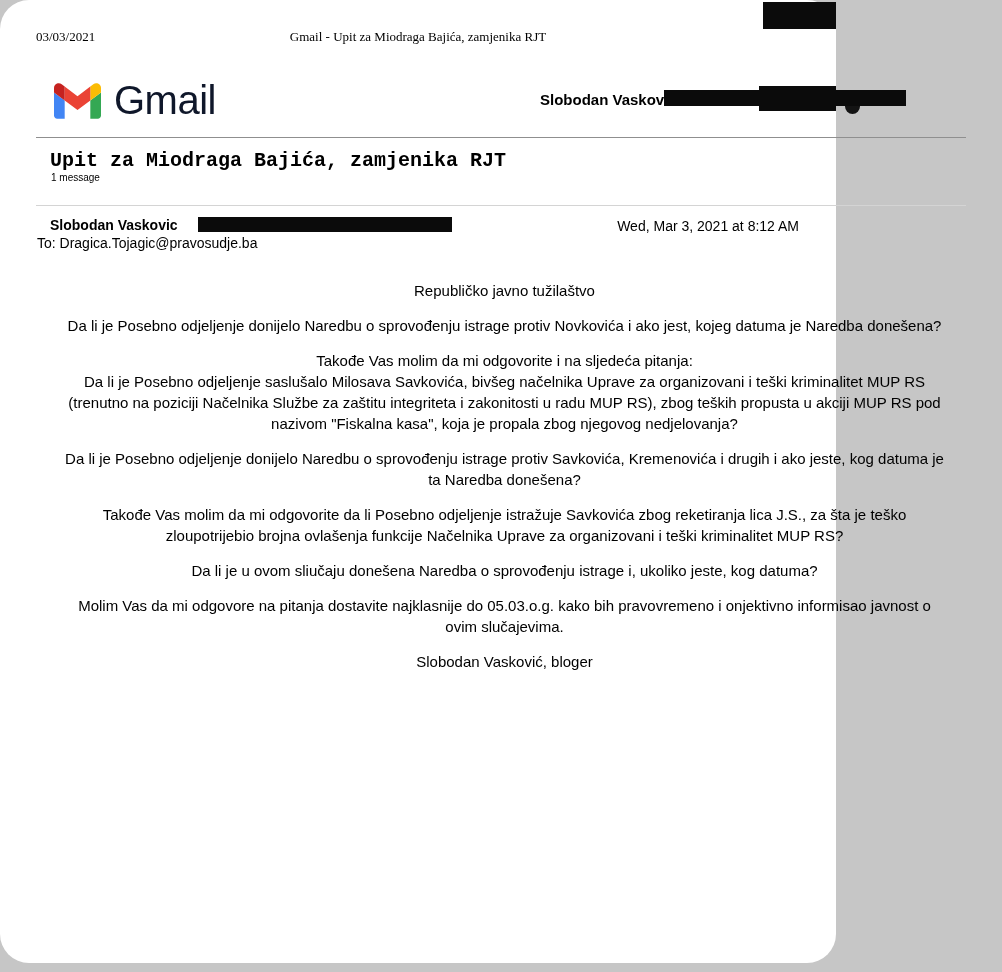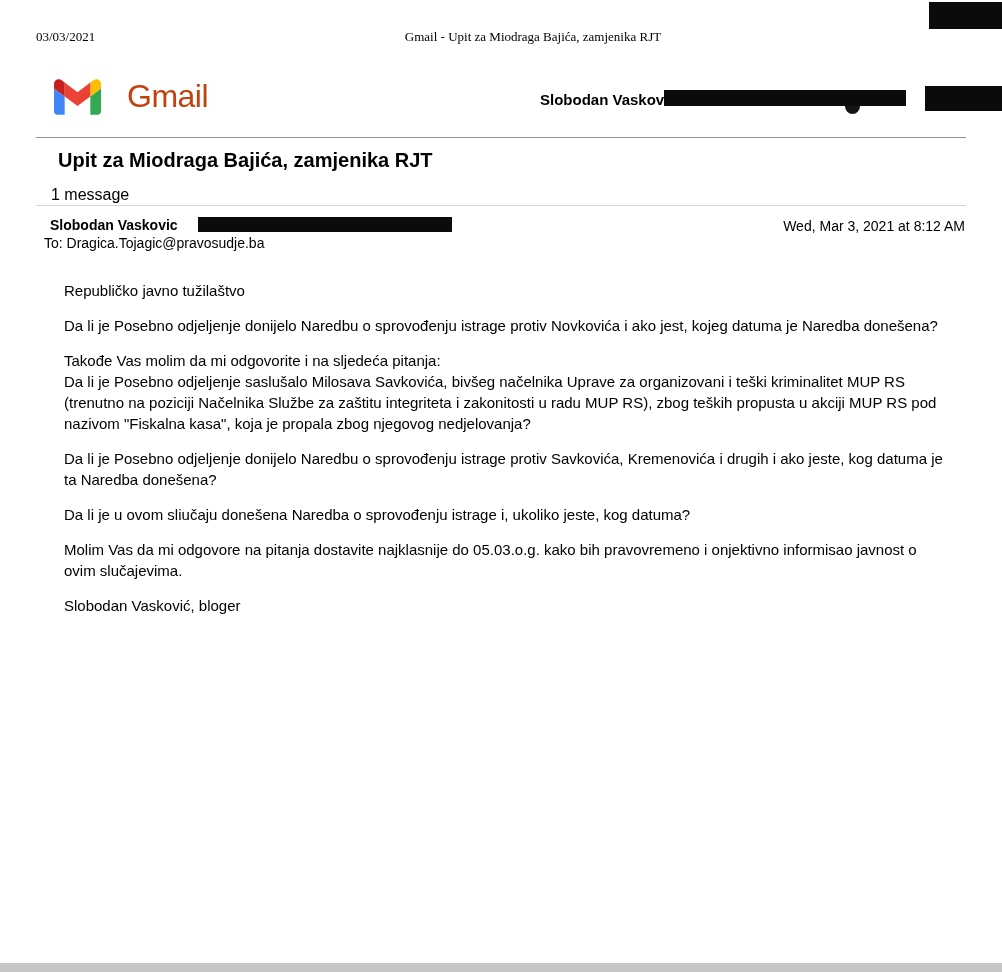--- a/index.html
+++ b/index.html
@@ -3,62 +3,62 @@
 <meta charset="utf-8">
 <style>
   * { margin:0; padding:0; box-sizing:border-box; }
   html,body { width:1002px; }
   body {
     background:#c6c6c6;
     font-family:"Liberation Sans", sans-serif;
     color:#000;
   }
   .viewport { position:relative; width:1002px; height:972px; background:#c6c6c6; overflow:hidden; }
-  .page { position:absolute; top:0; left:0; width:1002px; height:963px; background:#ffffff; }
+  .page { position:absolute; top:0; left:0; width:836px; height:963px; background:#ffffff;border-radius:29px; }
 
   
   .print-date {
     position:absolute; top:29px; left:36px;
     font-family:"Liberation Serif", serif; font-size:13px;
   }
   .print-title {
     position:absolute; top:29px; left:0; width:100%; text-align:center;
-    font-family:"Liberation Serif", serif; font-size:13px;margin-left:32px;
+    font-family:"Liberation Serif", serif; font-size:13px;
   }
 
   
   .redact { position:absolute; background:#0b0b0b; }
   .redact-top-right { top:2px; right:0; width:73px; height:27px; }
   .redact-account    { top:90px;  left:664px; width:242px; height:16px; }
   .redact-account-2  { top:86px;  right:0;    width:77px;  height:25px; }
   .redact-sender     { top:217px; left:198px; width:254px; height:15px; }
   .account-dot {
     position:absolute; top:99px; left:845px; width:15px; height:15px;
     border-radius:50%; background:#141414;
   }
 
   
   .gmail-logo-row { position:absolute; top:78px; left:54px; display:flex; align-items:center; }
   .gmail-m-icon { width:47px; height:36px; display:block; }
-  .gmail-word { font-size:32px; color:#c2410c; margin-left:26px; letter-spacing:-0.5px; }
+  .gmail-word { font-size:40px; color:#0f172a; margin-left:13px; letter-spacing:-0.5px; }
   .account-name { position:absolute; top:91px; left:540px; font-size:15px; font-weight:bold; }
 
   .hr1 { position:absolute; top:137px; left:36px; width:930px; border-top:1px solid #8f8f8f; }
   .hr2 { position:absolute; top:205px; left:36px; width:930px; border-top:1px solid #d4d4d4; }
 
-  .subject-title { position:absolute; top:149px; left:58px; font-size:20px; font-weight:bold; }
-  .message-count { position:absolute; top:186px; left:51px; font-size:16px; }
+  .subject-title { position:absolute; top:149px; left:50px; font-size:20px; font-weight:bold;font-family:Liberation Mono, monospace; }
+  .message-count { position:absolute; top:172px; left:51px; font-size:10px; }
 
   .sender-name { position:absolute; top:217px; left:50px; font-size:14px; font-weight:bold; }
   .msg-date { position:absolute; top:218px; right:37px; font-size:14px;margin-left:45px; }
-  .to-line { position:absolute; top:235px; left:44px; font-size:14px; }
+  .to-line { position:absolute; top:235px; left:37px; font-size:14px; }
 
   .mail-body {
     position:absolute; top:280px; left:64px; width:881px;
-    font-size:15px; line-height:21px;
+    font-size:15px; line-height:21px;text-align:center;
   }
   .mail-body p { white-space:pre-line; margin-bottom:14px; }
 </style>
 </head>
 <body>
 
 <div class="viewport">
   <div class="page">
 
     <div class="print-date">03/03/2021</div>
@@ -91,19 +91,20 @@
     <div class="redact redact-sender"></div>
     <div class="msg-date">Wed, Mar 3, 2021 at 8:12 AM</div>
     <div class="to-line">To: Dragica.Tojagic@pravosudje.ba</div>
 
     <div class="mail-body">
       <p>Republičko javno tužilaštvo</p>
       <p>Da li je Posebno odjeljenje donijelo Naredbu o sprovođenju istrage protiv Novkovića i ako jest, kojeg datuma je Naredba donešena?</p>
       <p>Takođe Vas molim da mi odgovorite i na sljedeća pitanja:
 Da li je Posebno odjeljenje saslušalo Milosava Savkovića, bivšeg načelnika Uprave za organizovani i teški kriminalitet MUP RS (trenutno na poziciji Načelnika Službe za zaštitu integriteta i zakonitosti u radu MUP RS), zbog teških propusta u akciji MUP RS pod nazivom "Fiskalna kasa", koja je propala zbog njegovog nedjelovanja?</p>
       <p>Da li je Posebno odjeljenje donijelo Naredbu o sprovođenju istrage protiv Savkovića, Kremenovića i drugih i ako jeste, kog datuma je ta Naredba donešena?</p>
+      <p>Takođe Vas molim da mi odgovorite da li Posebno odjeljenje istražuje Savkovića zbog reketiranja lica J.S., za šta je teško zloupotrijebio brojna ovlašenja funkcije Načelnika Uprave za organizovani i teški kriminalitet MUP RS?</p>
       <p>Da li je u ovom sliučaju donešena Naredba o sprovođenju istrage i, ukoliko jeste, kog datuma?</p>
       <p>Molim Vas da mi odgovore na pitanja dostavite najklasnije do 05.03.o.g. kako bih pravovremeno i onjektivno informisao javnost o ovim slučajevima.</p>
       <p>Slobodan Vasković, bloger</p>
     </div>
 
   </div>
 </div>
 
 </body></html>

